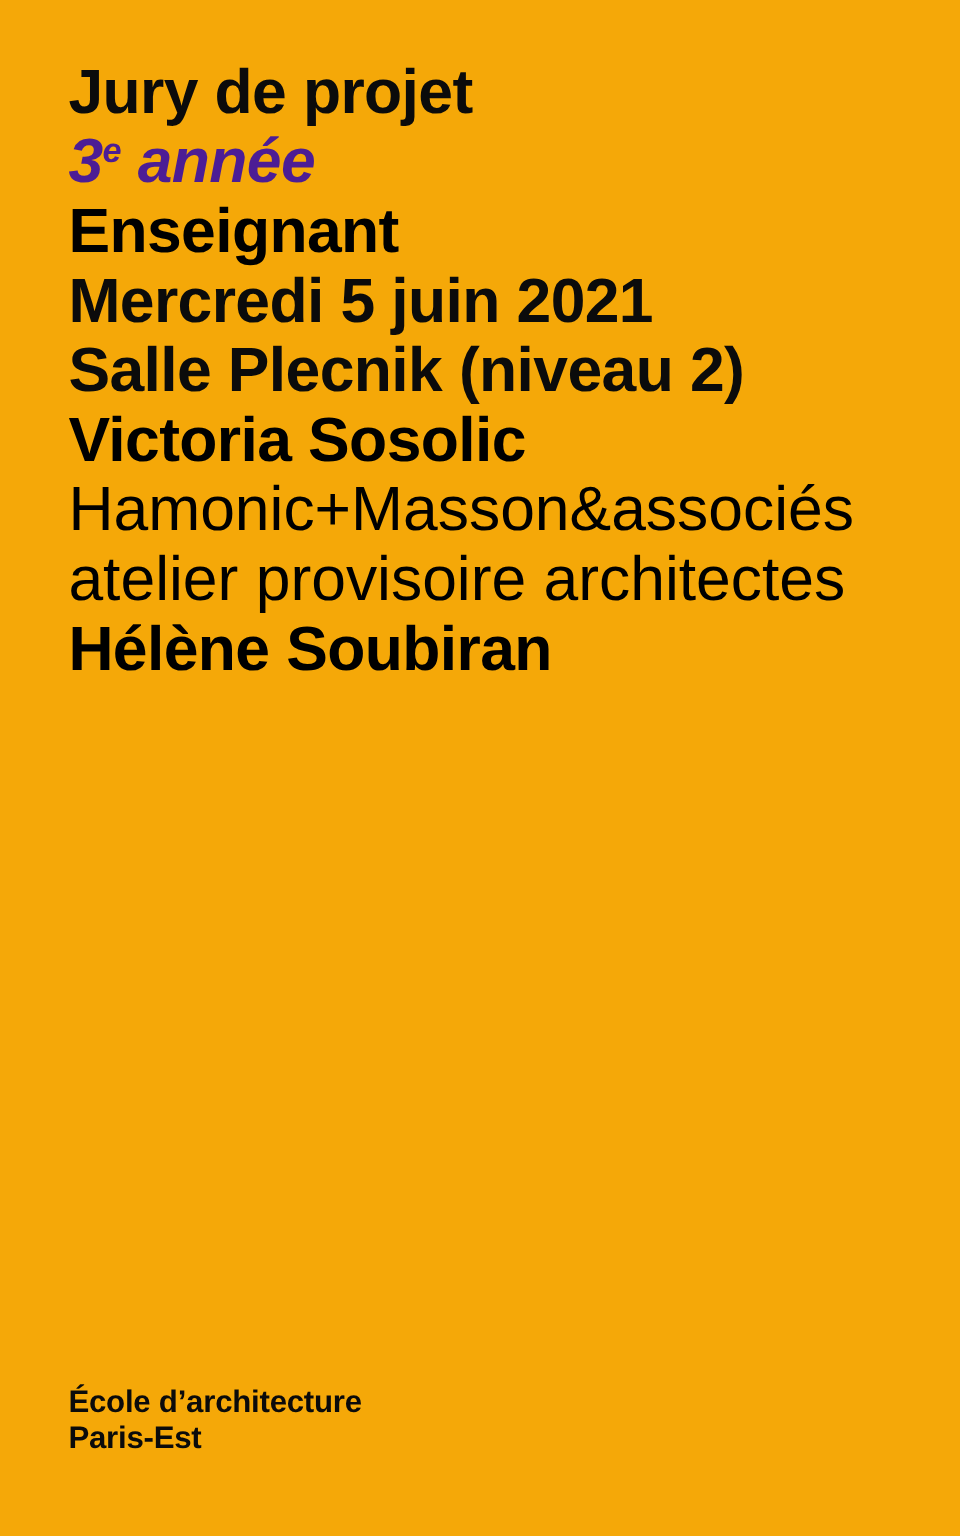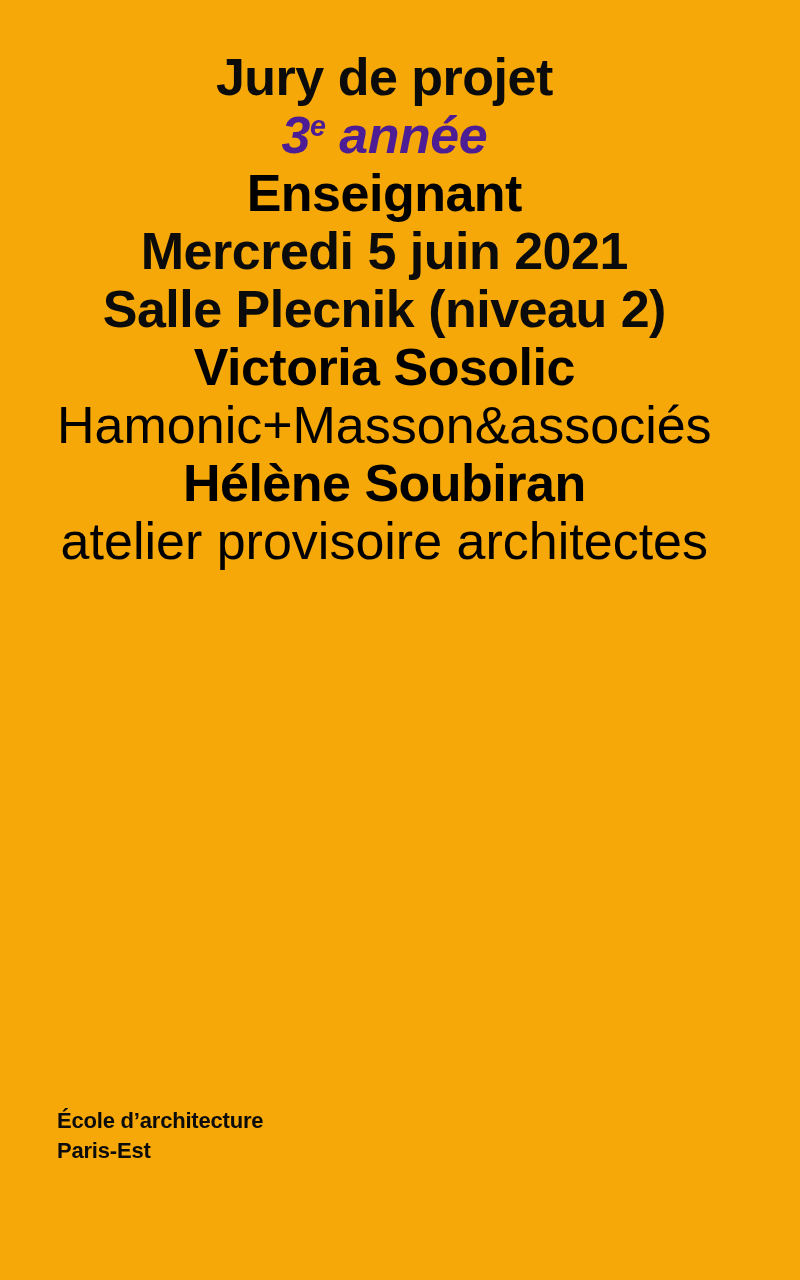--- a/index.html
+++ b/index.html
@@ -18,38 +18,37 @@
     position: absolute;
     left: 57px;
     top: 48px;
   }
   .line {
     font-size: 52px;
     line-height: 58px;
     font-weight: 700;
     letter-spacing: -0.5px;
     white-space: nowrap;
-    text-align: center;
   }
   .c-black { color: #0B0B0B; }
   .c-white { color: #4c1d95; font-style: italic; }
   .c-cream { color: #000000; }
   .w-regular { font-weight: 400; letter-spacing: 0; }
   .line sup {
     font-size: 55%;
     line-height: 0;
     vertical-align: 0.6em;
   }
   .footer-block {
     position: absolute;
     left: 57px;
-    top: 1106px;
+    top: 1153px;
     color: #0B0B0B;
     font-weight: 700;
-    font-size: 22px;
+    font-size: 26px;
     line-height: 30px;
     letter-spacing: -0.2px;
     white-space: nowrap;
   }
 </style>
 </head>
 <body>
 
 <div class="poster">
 
@@ -63,23 +62,23 @@
 
     <div class="line c-black">Mercredi 5 juin 2021</div>
 
     <div class="line c-black">Salle Plecnik (niveau 2)</div>
 
 
     <div class="line c-cream">Victoria Sosolic</div>
 
     <div class="line c-cream w-regular">Hamonic+Masson&amp;associés</div>
 
+    <div class="line c-cream w-regular">atelier provisoire architectes</div>
+
     <div class="line c-cream">Hélène Soubiran</div>
-
-    <div class="line c-cream w-regular">atelier provisoire architectes</div>
   </div>
 
   <div class="footer-block">
     <div>École d’architecture</div>
     <div>Paris-Est</div>
   </div>
 
 </div>
 
 </body></html>

